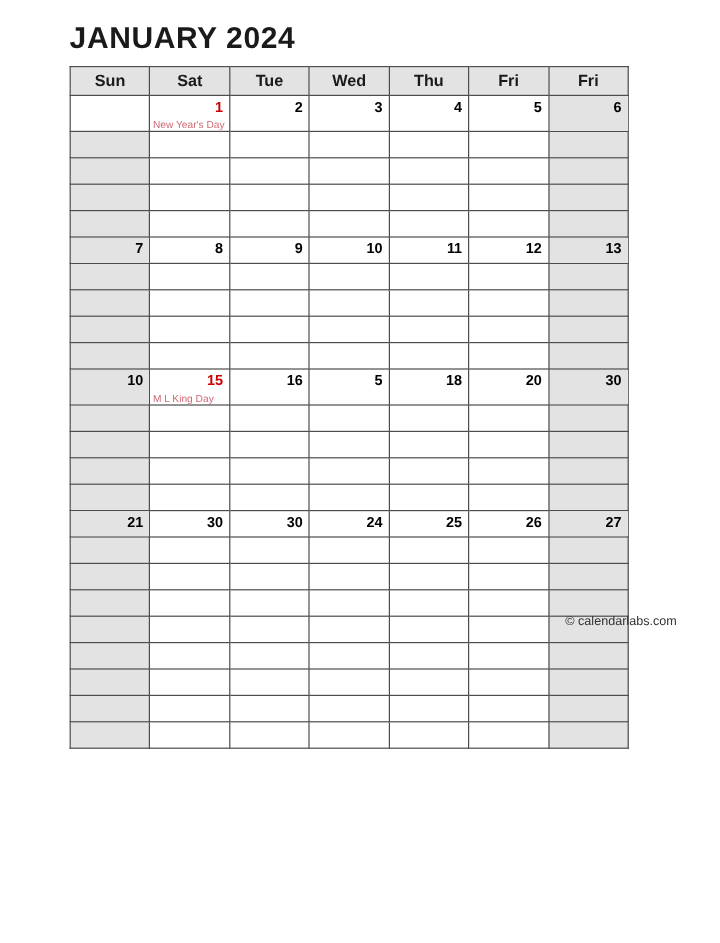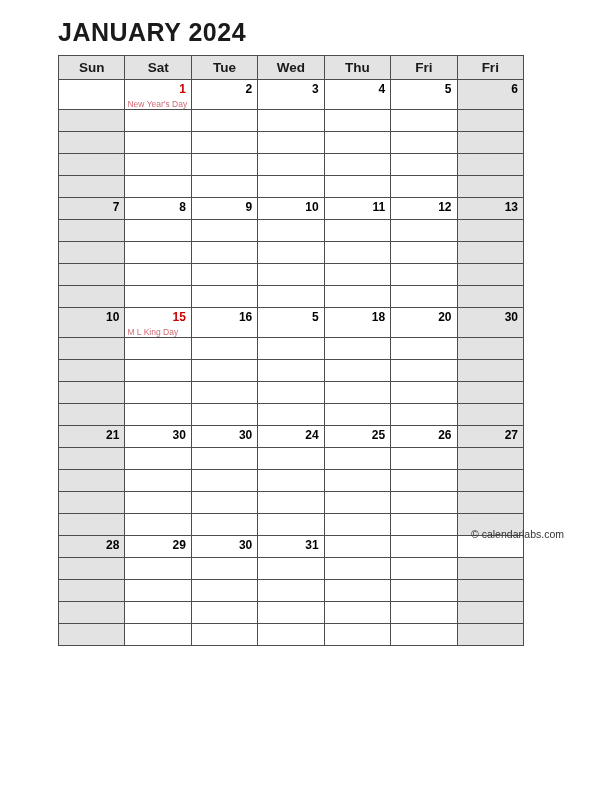--- a/index.html
+++ b/index.html
@@ -77,21 +77,21 @@
     font-size: 8.5px;
     color: #d06a74;
     text-align: left;
     line-height: 10px;
     padding: 3px 2px 0 2px;
     word-wrap: break-word;
   }
   .footer {
     position: absolute;
     right: 36px;
-    bottom: 28px;
+    bottom: 44px;
     font-size: 10.5px;
     color: #333333;
   }
 </style>
 </head>
 <body>
 
 <div class="page">
   <div class="title">JANUARY 2024</div>
 
@@ -339,43 +339,20 @@
         </tr>
         <tr class="fillrow">
           <td class="weekend">&nbsp;</td>
           <td class="">&nbsp;</td>
           <td class="">&nbsp;</td>
           <td class="">&nbsp;</td>
           <td class="">&nbsp;</td>
           <td class="">&nbsp;</td>
           <td class="weekend">&nbsp;</td>
         </tr>
-        <tr>
-          <td class="daycell weekend">
-            <div class="datenum">28</div>
-          </td>
-          <td class="daycell">
-            <div class="datenum">29</div>
-          </td>
-          <td class="daycell">
-            <div class="datenum">30</div>
-          </td>
-          <td class="daycell">
-            <div class="datenum">31</div>
-          </td>
-          <td class="daycell blank">
-            <div class="datenum"></div>
-          </td>
-          <td class="daycell blank">
-            <div class="datenum"></div>
-          </td>
-          <td class="daycell weekend blank">
-            <div class="datenum"></div>
-          </td>
-        </tr>
         <tr class="fillrow">
           <td class="weekend">&nbsp;</td>
           <td class="">&nbsp;</td>
           <td class="">&nbsp;</td>
           <td class="">&nbsp;</td>
           <td class="">&nbsp;</td>
           <td class="">&nbsp;</td>
           <td class="weekend">&nbsp;</td>
         </tr>
         <tr class="fillrow">

